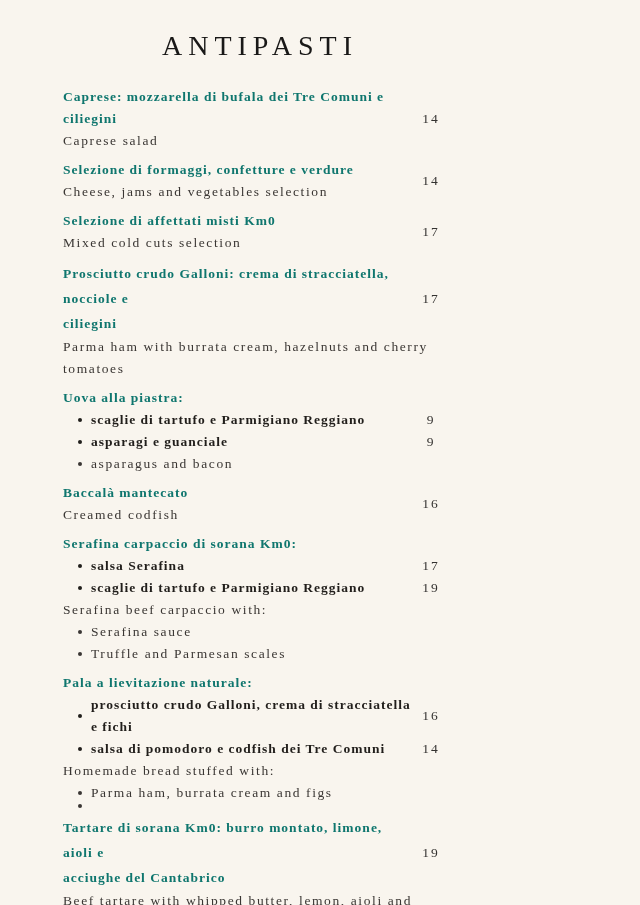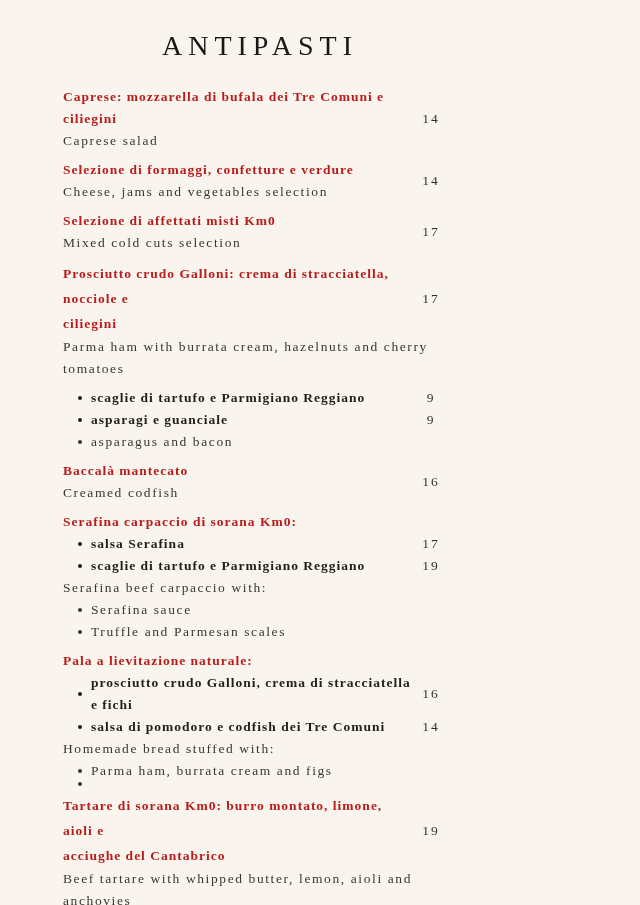--- a/index.html
+++ b/index.html
@@ -27,21 +27,21 @@
     line-height: 36px;
   }
   .item { margin-bottom: 7px; }
   .row { display: flex; align-items: center; }
   .txtcol { flex: 1; min-width: 0; }
   .nm {
     font-weight: 700;
     font-size: 13.5px;
     letter-spacing: 1px;
     line-height: 22px;
-    color: #b91c1c;
+    color: #0f766e;
   }
   .nm.multi { line-height: 25px; white-space: pre-line; }
   .ds {
     font-size: 13.5px;
     letter-spacing: 1.6px;
     line-height: 22px;
     color: #3a3633;
     white-space: pre-line;
   }
   .seg-italic { }
@@ -113,20 +113,21 @@
       </div>
       <div class="item">
         <div class="row">
           <div class="nm multi txtcol">Prosciutto crudo Galloni: crema di stracciatella, nocciole e
 ciliegini</div>
           <div class="price">17</div>
         </div>
         <div class="ds"><span class="seg-italic">Parma ham with burrata cream, hazelnuts and cherry tomatoes</span></div>
       </div>
       <div class="item">
+        <div class="nm">Uova alla piastra:</div>
         <div class="opt">
           <span class="dot"></span>
           <span class="optxt">scaglie di tartufo e Parmigiano Reggiano</span>
           <span class="price">9</span>
         </div>
         <div class="opt">
           <span class="dot"></span>
           <span class="optxt">asparagi e guanciale</span>
           <span class="price">9</span>
         </div>

